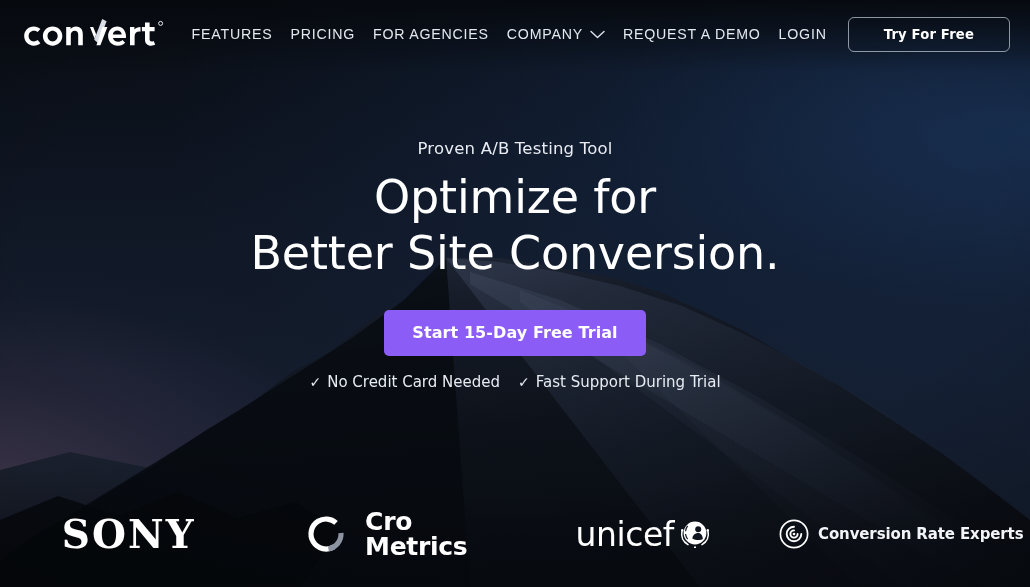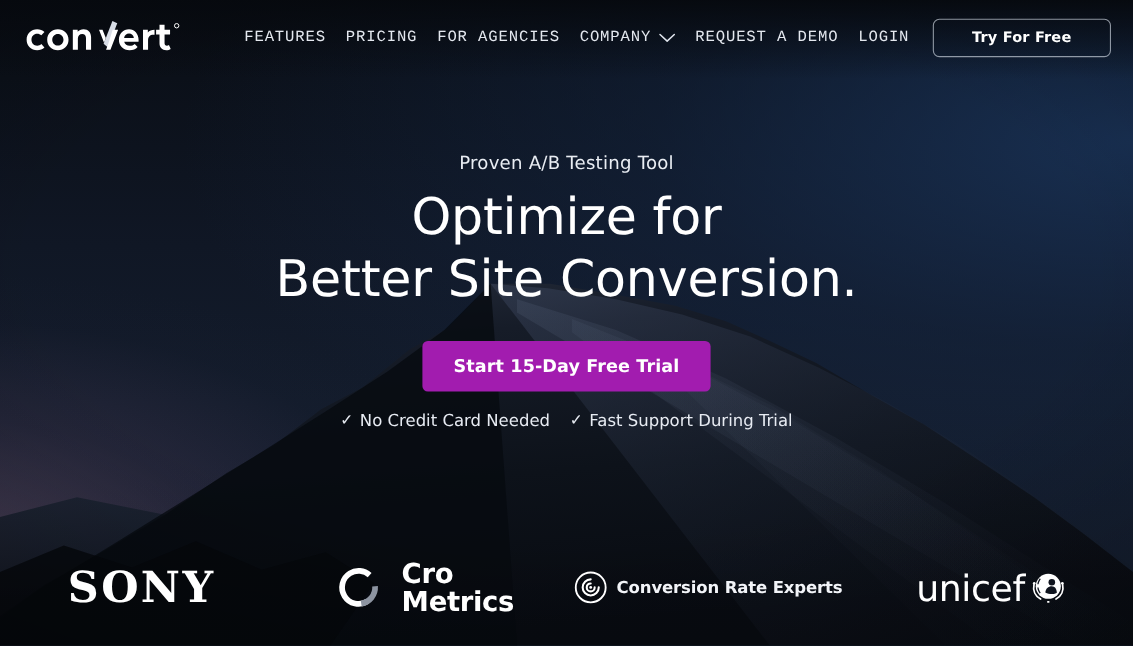--- a/index.html
+++ b/index.html
@@ -79,21 +79,21 @@
 
   .nav {
     margin-left:auto;
     display:flex; align-items:center;
     gap:0px;
   }
   .nav-item {
     color:#e4e8ef;
     font-size:14.2px;
     letter-spacing:0.055em;
-    font-family:Liberation Mono, monospace;
+    font-family:Liberation Sans, sans-serif;
     padding:6px 9px;
     white-space:nowrap;
     cursor:pointer;
     text-decoration:none;
     display:flex; align-items:center; gap:7px;
   }
   .chev { display:block; }
 
   .try-btn {
     margin-left:12px;
@@ -135,21 +135,21 @@
     line-height:56px;
     font-weight:normal;
     letter-spacing:-0.004em;
     text-align:center;
     font-family:"DejaVu Sans", sans-serif;
   }
   .headline .l2 { display:block; }
 
   .cta {
     margin-top:29px;
-    background:#a21caf;
+    background:#8b5cf6;
     color:#ffffff;
     border:none;
     border-radius:5px;
     font-size:16px;
     font-weight:bold;
     letter-spacing:0.005em;
     padding:13px 28px 14px;
     cursor:pointer;
     font-family:"DejaVu Sans", sans-serif;
   }
@@ -372,32 +372,20 @@
       <div class="crom">
         <svg width="42" height="42" viewBox="0 0 42 42">
           <path d="M21 3 A18 18 0 1 1 20.9 3 Z M21 9 A12 12 0 1 0 21.1 9 Z" fill="#ffffff" fill-rule="evenodd" opacity="0"></path>
           <circle cx="21" cy="21" r="15" fill="none" stroke="#ffffff" stroke-width="5.2" stroke-dasharray="66 28" transform="rotate(58 21 21)"></circle>
           <circle cx="21" cy="21" r="15" fill="none" stroke="#8d94a1" stroke-width="5.2" stroke-dasharray="22 72" transform="rotate(-4 21 21)"></circle>
         </svg>
         <div>
           <div class="crom-text">Cro</div>
           <div class="crom-text">Metrics</div>
         </div>
-      </div>
-    </div>
-
-    <div class="client">
-      <div class="cre">
-        <svg width="30" height="30" viewBox="0 0 30 30">
-          <circle cx="15" cy="15" r="13.6" fill="none" stroke="#ffffff" stroke-width="1.7"></circle>
-          <path d="M22.3 15 A7.3 7.3 0 1 1 15 7.7" fill="none" stroke="#ffffff" stroke-width="1.9" stroke-linecap="round"></path>
-          <path d="M18.6 15 A3.6 3.6 0 1 1 15 11.4" fill="none" stroke="#ffffff" stroke-width="1.9" stroke-linecap="round"></path>
-          <circle cx="15" cy="15" r="1.3" fill="#ffffff"></circle>
-        </svg>
-        <span class="cre-text">Conversion Rate Experts</span>
       </div>
     </div>
 
     <div class="client">
       <div class="unicef">
         <span class="unicef-word">unicef</span>
         <svg width="34" height="34" viewBox="0 0 34 34">
           <circle cx="17" cy="16" r="11.4" fill="#ffffff"></circle>
           <g fill="#10151f">
             <circle cx="20.2" cy="12.3" r="3.0"></circle>
@@ -410,15 +398,27 @@
             <path d="M24.0 27.6 C29.0 24.8 31.2 19.6 30.0 14.4"></path>
           </g>
           <g fill="#ffffff">
             <path d="M16.0 29.4h2.0v1.5h-2.0z"></path>
             <circle cx="4.2" cy="13.2" r="1.2"></circle>
             <circle cx="29.8" cy="13.2" r="1.2"></circle>
           </g>
         </svg>
       </div>
     </div>
+
+    <div class="client">
+      <div class="cre">
+        <svg width="30" height="30" viewBox="0 0 30 30">
+          <circle cx="15" cy="15" r="13.6" fill="none" stroke="#ffffff" stroke-width="1.7"></circle>
+          <path d="M22.3 15 A7.3 7.3 0 1 1 15 7.7" fill="none" stroke="#ffffff" stroke-width="1.9" stroke-linecap="round"></path>
+          <path d="M18.6 15 A3.6 3.6 0 1 1 15 11.4" fill="none" stroke="#ffffff" stroke-width="1.9" stroke-linecap="round"></path>
+          <circle cx="15" cy="15" r="1.3" fill="#ffffff"></circle>
+        </svg>
+        <span class="cre-text">Conversion Rate Experts</span>
+      </div>
+    </div>
   </div>
 
 </div>
 
 </body></html>

